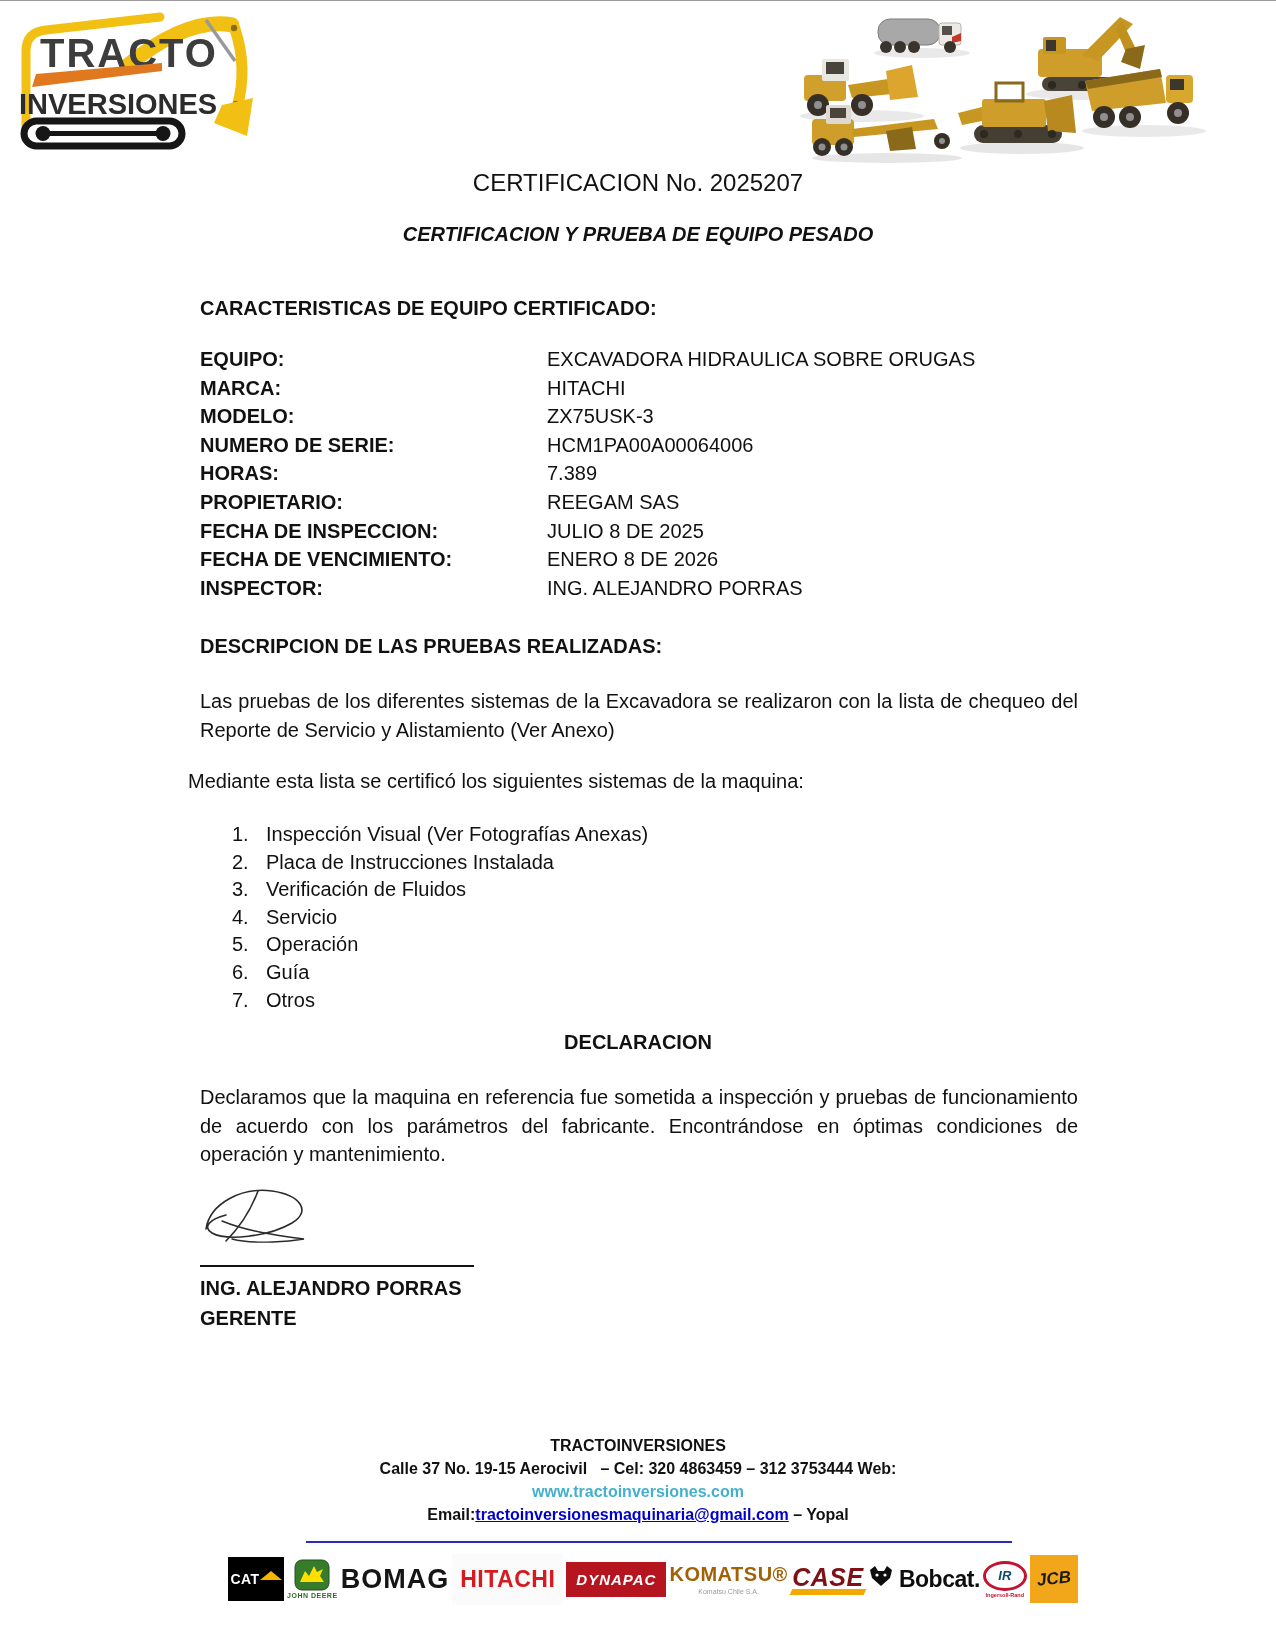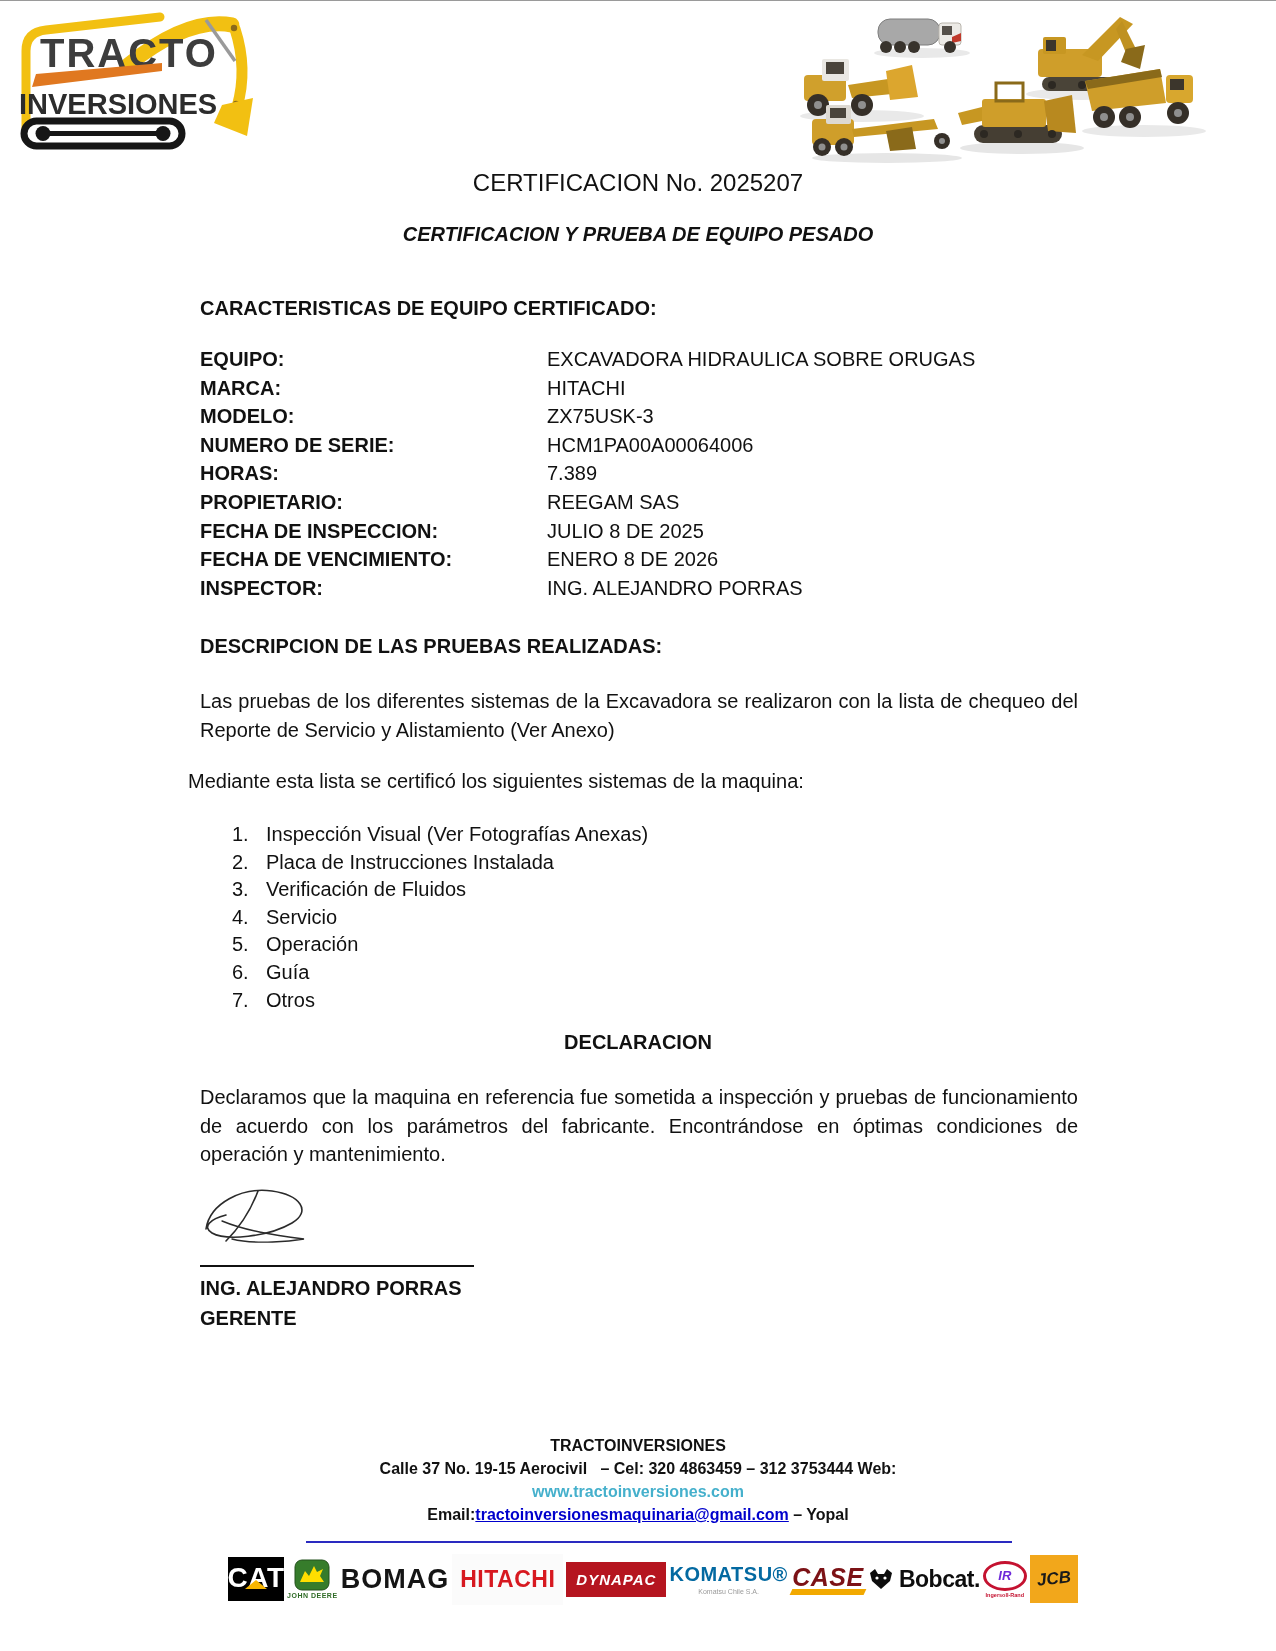--- a/index.html
+++ b/index.html
@@ -47,36 +47,36 @@
   .f-company{left:0;top:1436px;width:1276px;text-align:center;font-size:16px;font-weight:bold;}
   .f-address{left:0;top:1459px;width:1276px;text-align:center;font-size:16px;font-weight:bold;white-space:pre-wrap;}
   .f-web{left:0;top:1482px;width:1276px;text-align:center;font-size:16px;font-weight:bold;color:#45b0cc;}
   .f-email{left:0;top:1505px;width:1276px;text-align:center;font-size:16px;font-weight:bold;white-space:pre-wrap;}
   .f-email a{color:#0000cc;text-decoration:underline;}
   .divider{left:306px;top:1540px;width:706px;border-top:2px solid #2a2ac0;}
 
   
   .brands{left:228px;top:1548px;width:850px;height:60px;display:flex;align-items:center;justify-content:space-between;}
   .brand{display:flex;flex-direction:column;align-items:center;justify-content:center;}
-  .cat-box{background:#000;color:#fff;width:56px;height:44px;display:flex;flex-direction:column;align-items:center;justify-content:center;font-weight:bold;font-size:28px;letter-spacing:.5px;line-height:18px;}
+  .cat-box{background:#000;color:#fff;width:56px;height:44px;display:flex;flex-direction:row;align-items:center;justify-content:center;font-weight:bold;font-size:14px;letter-spacing:.5px;line-height:18px;}
   .cat-tri{width:0;height:0;border-left:11px solid transparent;border-right:11px solid transparent;border-bottom:9px solid #f7b500;margin-top:-7px;}
   .jd-text{font-size:7px;font-weight:bold;color:#2f6b26;letter-spacing:.5px;margin-top:1px;}
   .bomag-text{font-size:27px;font-weight:bold;color:#151515;letter-spacing:1px;transform:scaleY(1.05);}
   .hitachi-box{background:#fbfbfb;padding:12px 8px;}
   .hitachi-text{font-size:23px;font-weight:bold;color:#d71920;letter-spacing:.5px;}
   .dynapac-box{background:#b5151f;padding:9px 10px;}
   .dynapac-text{color:#fff;font-weight:bold;font-style:italic;font-size:15px;letter-spacing:1px;}
-  .komatsu-text{color:#0369a1;font-weight:bold;font-size:20px;letter-spacing:.5px;}
+  .komatsu-text{color:#a16207;font-weight:bold;font-size:20px;letter-spacing:.5px;}
   .komatsu-sub{color:#9a9a9a;font-size:7px;margin-top:2px;}
   .case-text{color:#7c1216;font-weight:bold;font-style:italic;font-size:25px;letter-spacing:.5px;}
   .case-bar{width:74px;height:6px;background:#f2a900;margin-top:-3px;transform:skewX(-25deg);}
-  .bobcat-row{display:flex;align-items:center;gap:5px;}
+  .bobcat-row{display:flex;align-items:flex-start;gap:5px;}
   .bobcat-text{color:#0d0d0d;font-weight:bold;font-size:23px;letter-spacing:-0.5px;}
   .ir-oval{border:3px solid #c41230;border-radius:50%;width:38px;height:24px;display:flex;align-items:center;justify-content:center;}
-  .ir-text{color:#6d28d9;font-weight:bold;font-style:italic;font-size:13px;}
+  .ir-text{color:#0c4a6e;font-weight:bold;font-style:italic;font-size:13px;}
   .ir-sub{color:#c41230;font-size:5.5px;font-weight:bold;margin-top:1px;}
   .jcb-box{background:#f2a71b;width:48px;height:48px;display:flex;align-items:center;justify-content:center;}
   .jcb-text{color:#1a1a1a;font-weight:bold;font-style:italic;font-size:17px;transform:rotate(-6deg);}
   svg text{font-family:"Liberation Sans", sans-serif;}
 </style>
 </head>
 <body>
 
 <div class="page">
 

